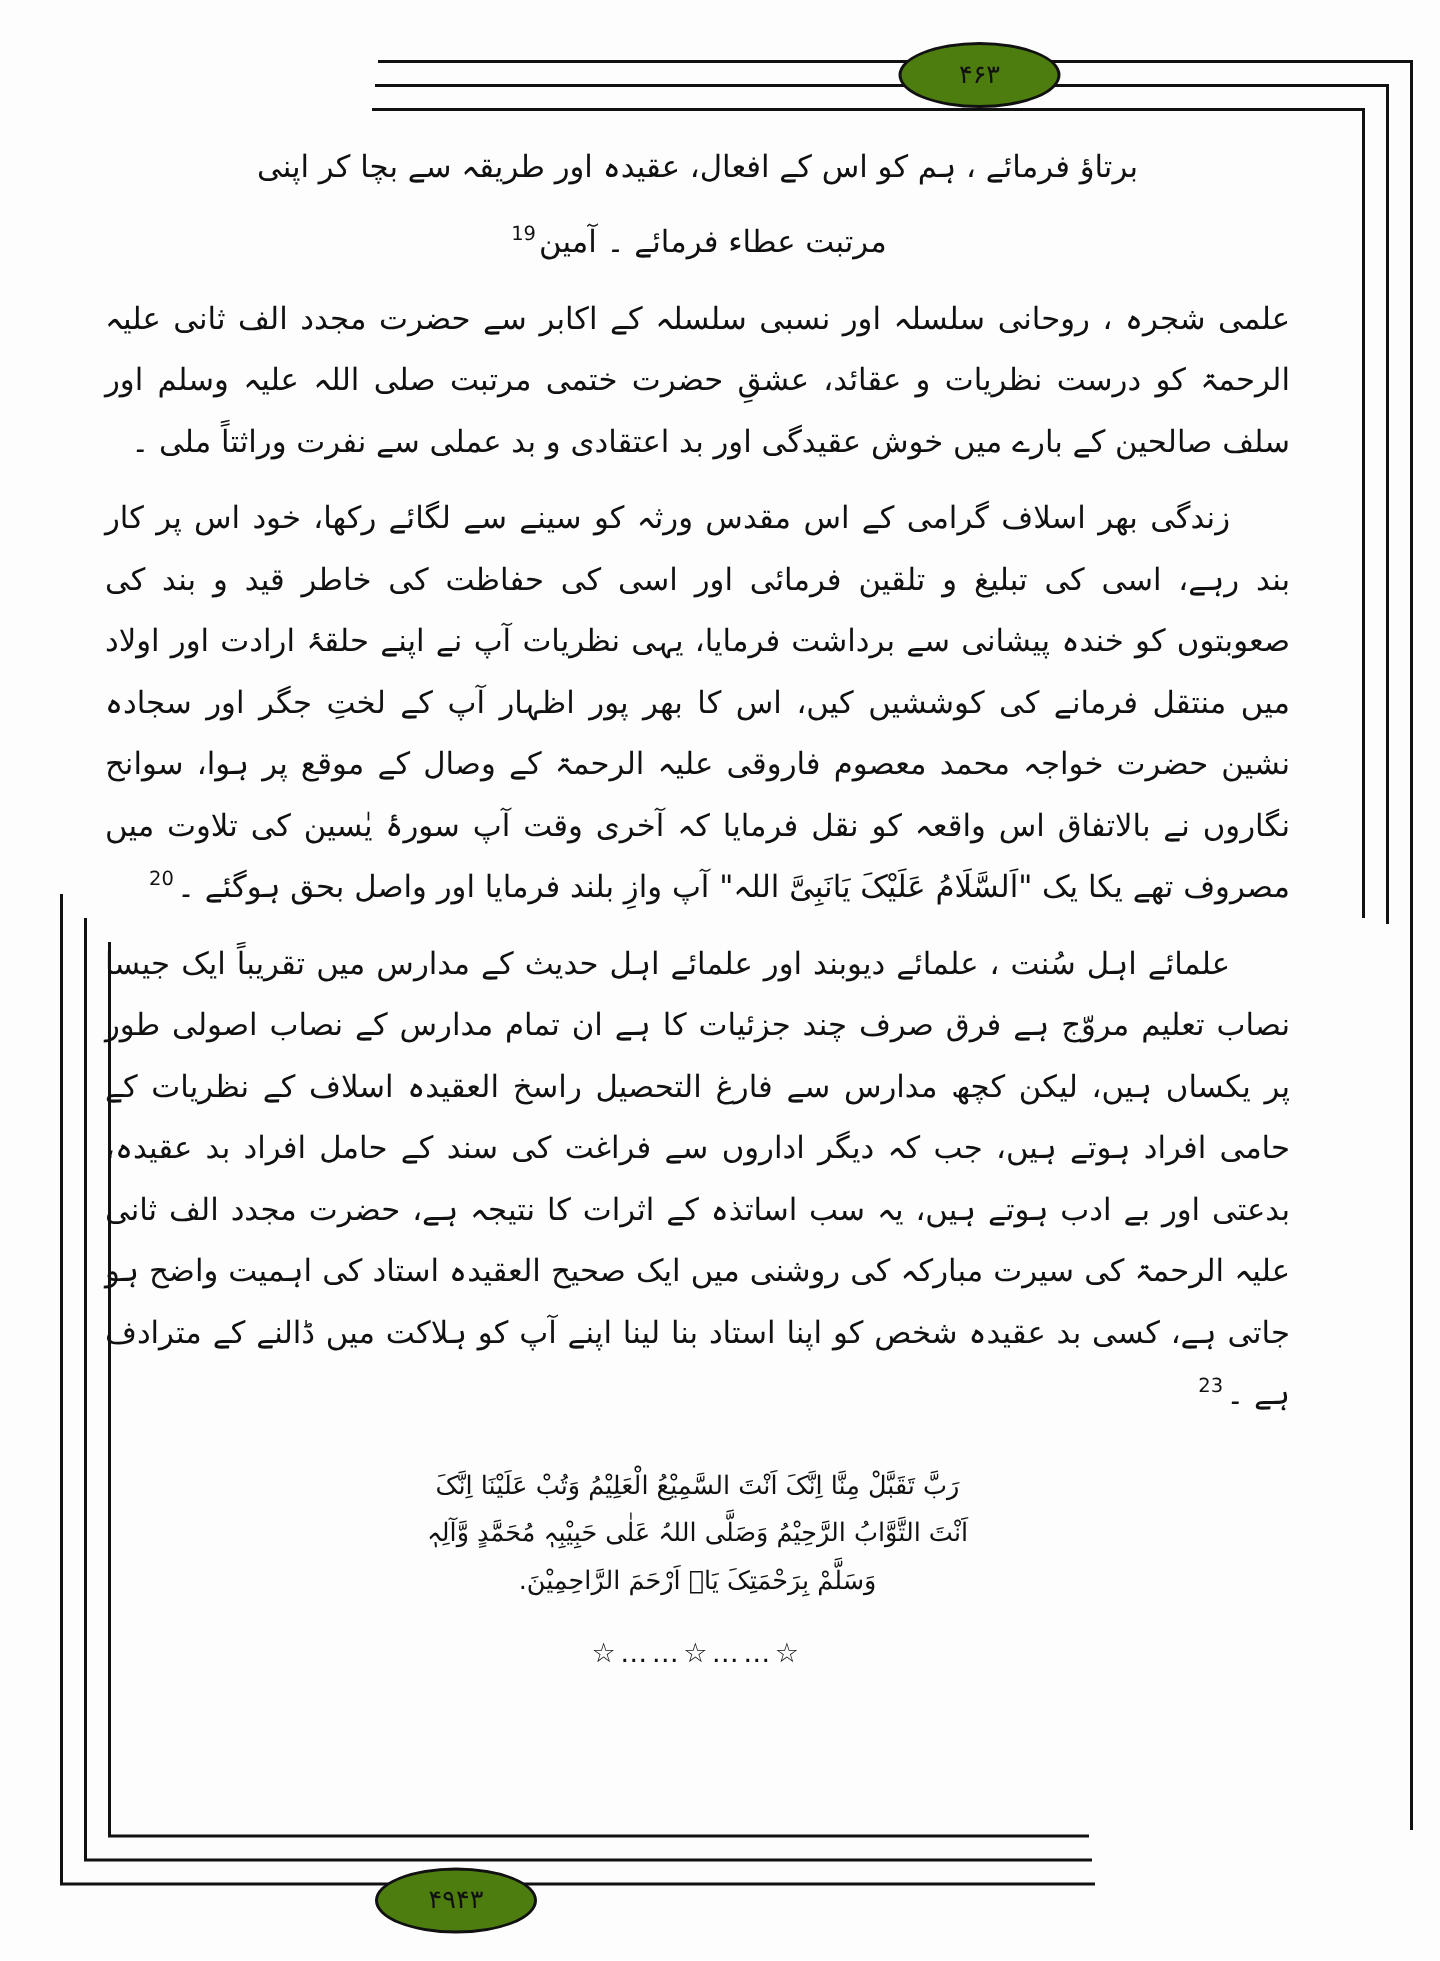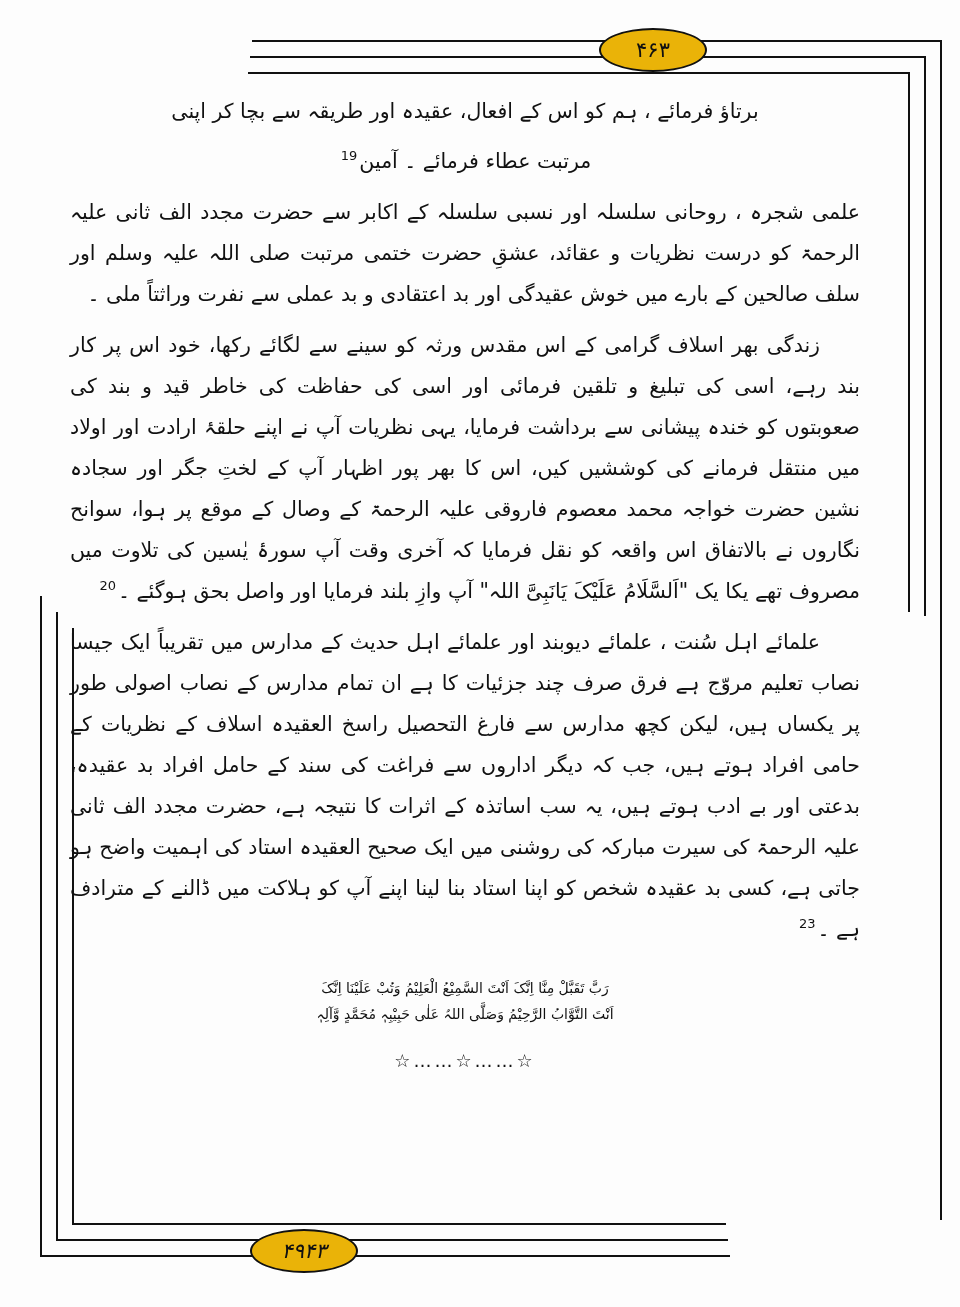--- a/index.html
+++ b/index.html
@@ -42,32 +42,32 @@
   .bl3v{ top: 628px; left: 72px;  width: 0;     height: 596px;  border-left-width: 2px; }
   .bl3 { bottom: 82px; left: 72px; width: 654px; height: 0;    border-bottom-width: 2px; }
 
   
   .cartouche {
     position: absolute;
     width: 104px;
     height: 40px;
     border: 2px solid #111;
     border-radius: 50% / 50%;
-    background: #eab308;
+    background: #4d7c0f;
     display: flex;
     align-items: center;
     justify-content: center;
     font-family: "DejaVu Sans", sans-serif;
-    font-size: 21px;
+    font-size: 17px;
     letter-spacing: 1px;
     color: #111;
     direction: rtl;
   }
   .cartouche.top { top: 28px; right: 253px; }
-  .cartouche.bottom { bottom: 34px; left: 250px; font-style: italic; }
+  .cartouche.bottom { bottom: 18px; left: 250px; }
 
   
   .body-text {
     position: absolute;
     top: 92px;
     left: 70px;
     right: 100px;
     direction: rtl;
     text-align: justify;
     color: #111;
@@ -94,21 +94,21 @@
   }
 
   
   .arabic-block {
     margin: 26px 0 6px 0;
     direction: rtl;
     text-align: center;
   }
   .arabic-line {
     font-family: "DejaVu Sans", sans-serif;
-    font-size: 14px;
+    font-size: 17px;
     line-height: 1.85;
     letter-spacing: 0.5px;
     color: #111;
   }
 
   .star-divider {
     margin-top: 22px;
     text-align: center;
     font-size: 18px;
     letter-spacing: 3px;
@@ -152,18 +152,19 @@
     </p>
 
 
     <p class="para indent">
       <span>علمائے اہل سُنت ، علمائے دیوبند اور علمائے اہل حدیث کے مدارس میں تقریباً ایک جیسا نصاب تعلیم مروّج ہے فرق صرف چند جزئیات کا ہے ان تمام مدارس کے نصاب اصولی طور پر یکساں ہیں، لیکن کچھ مدارس سے فارغ التحصیل راسخ العقیدہ اسلاف کے نظریات کے حامی افراد ہوتے ہیں، جب کہ دیگر اداروں سے فراغت کی سند کے حامل افراد بد عقیدہ، بدعتی اور بے ادب ہوتے ہیں، یہ سب اساتذہ کے اثرات کا نتیجہ ہے، حضرت مجدد الف ثانی علیہ الرحمۃ کی سیرت مبارکہ کی روشنی میں ایک صحیح العقیدہ استاد کی اہمیت واضح ہو جاتی ہے، کسی بد عقیدہ شخص کو اپنا استاد بنا لینا اپنے آپ کو ہلاکت میں ڈالنے کے مترادف ہے ۔</span><sup class="note">23</sup>
     </p>
 
     <div class="arabic-block">
       <div class="arabic-line">رَبَّ تَقَبَّلْ مِنَّا اِنَّکَ اَنْتَ السَّمِیْعُ الْعَلِیْمُ وَتُبْ عَلَیْنَا اِنَّکَ</div>
       <div class="arabic-line">اَنْتَ التَّوَّابُ الرَّحِیْمُ وَصَلَّی اللہُ عَلٰی حَبِیْبِہٖ مُحَمَّدٍ وَّآلِہٖ</div>
+      <div class="arabic-line">وَسَلَّمْ بِرَحْمَتِکَ یَاۤ اَرْحَمَ الرَّاحِمِیْنَ.</div>
     </div>
 
     <div class="star-divider">☆……☆……☆</div>
   </div>
 
 </div>
 
 </body></html>

